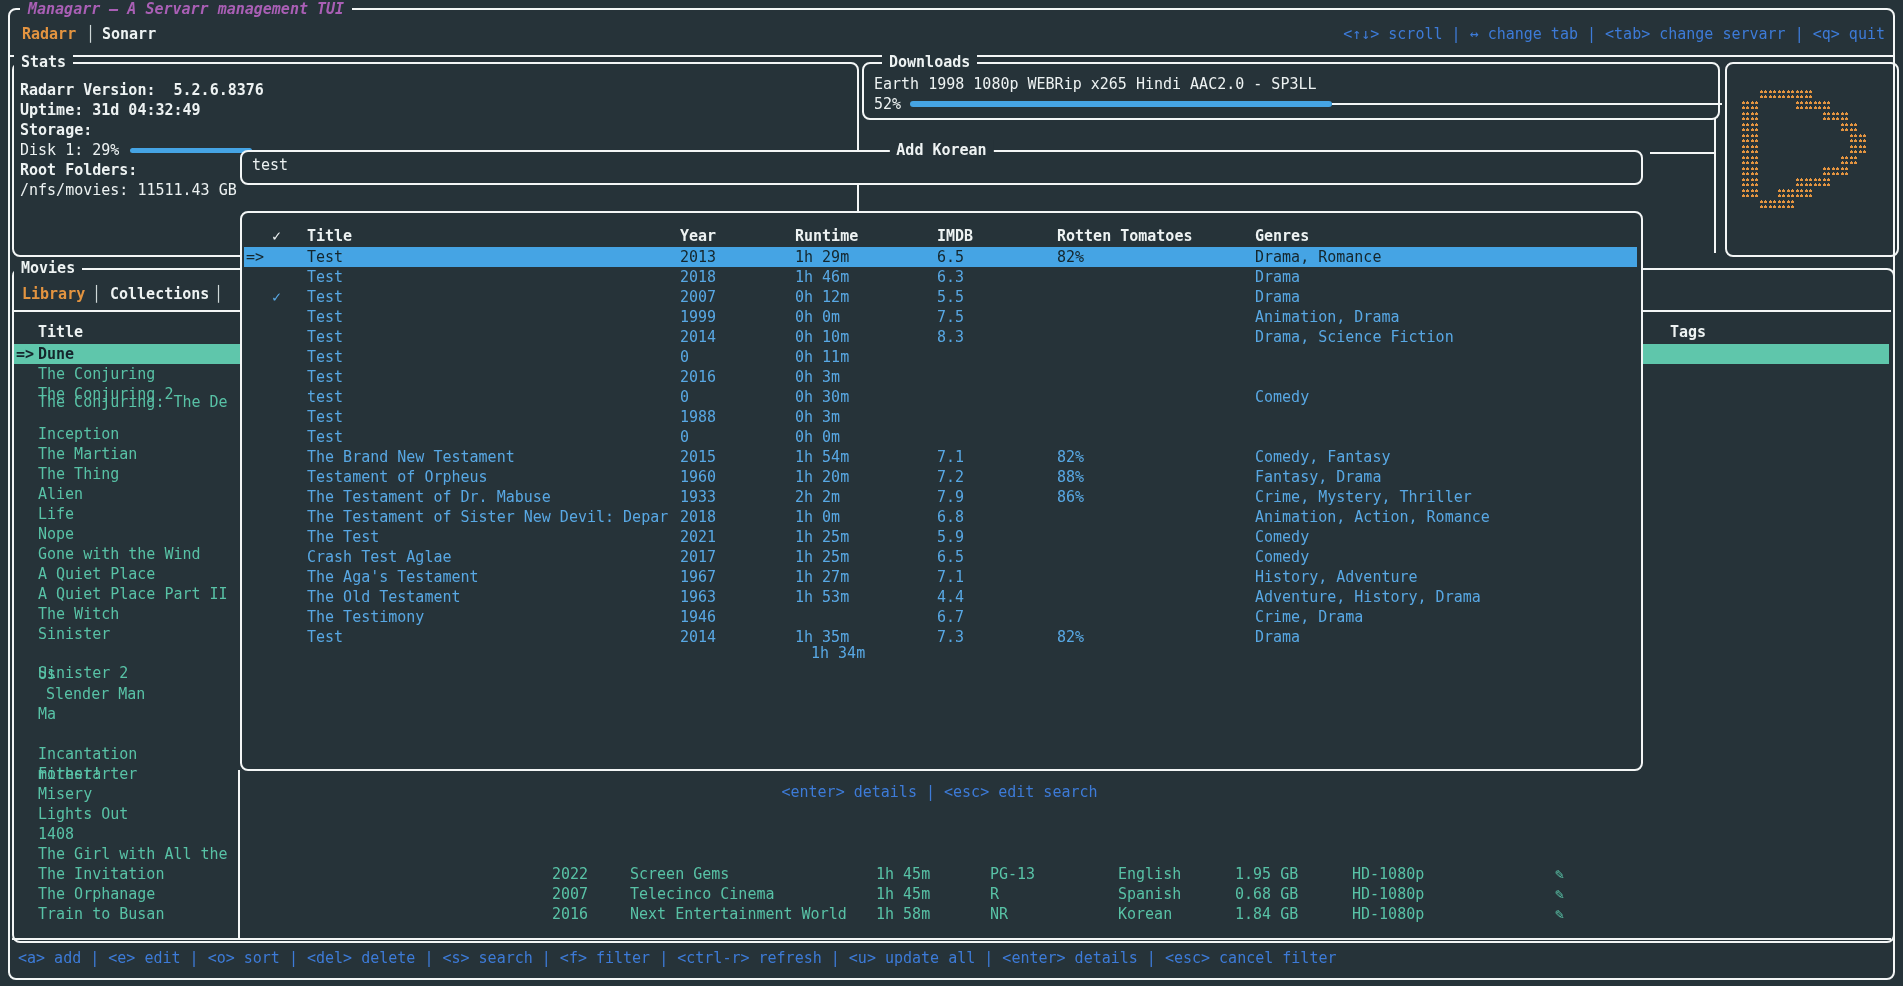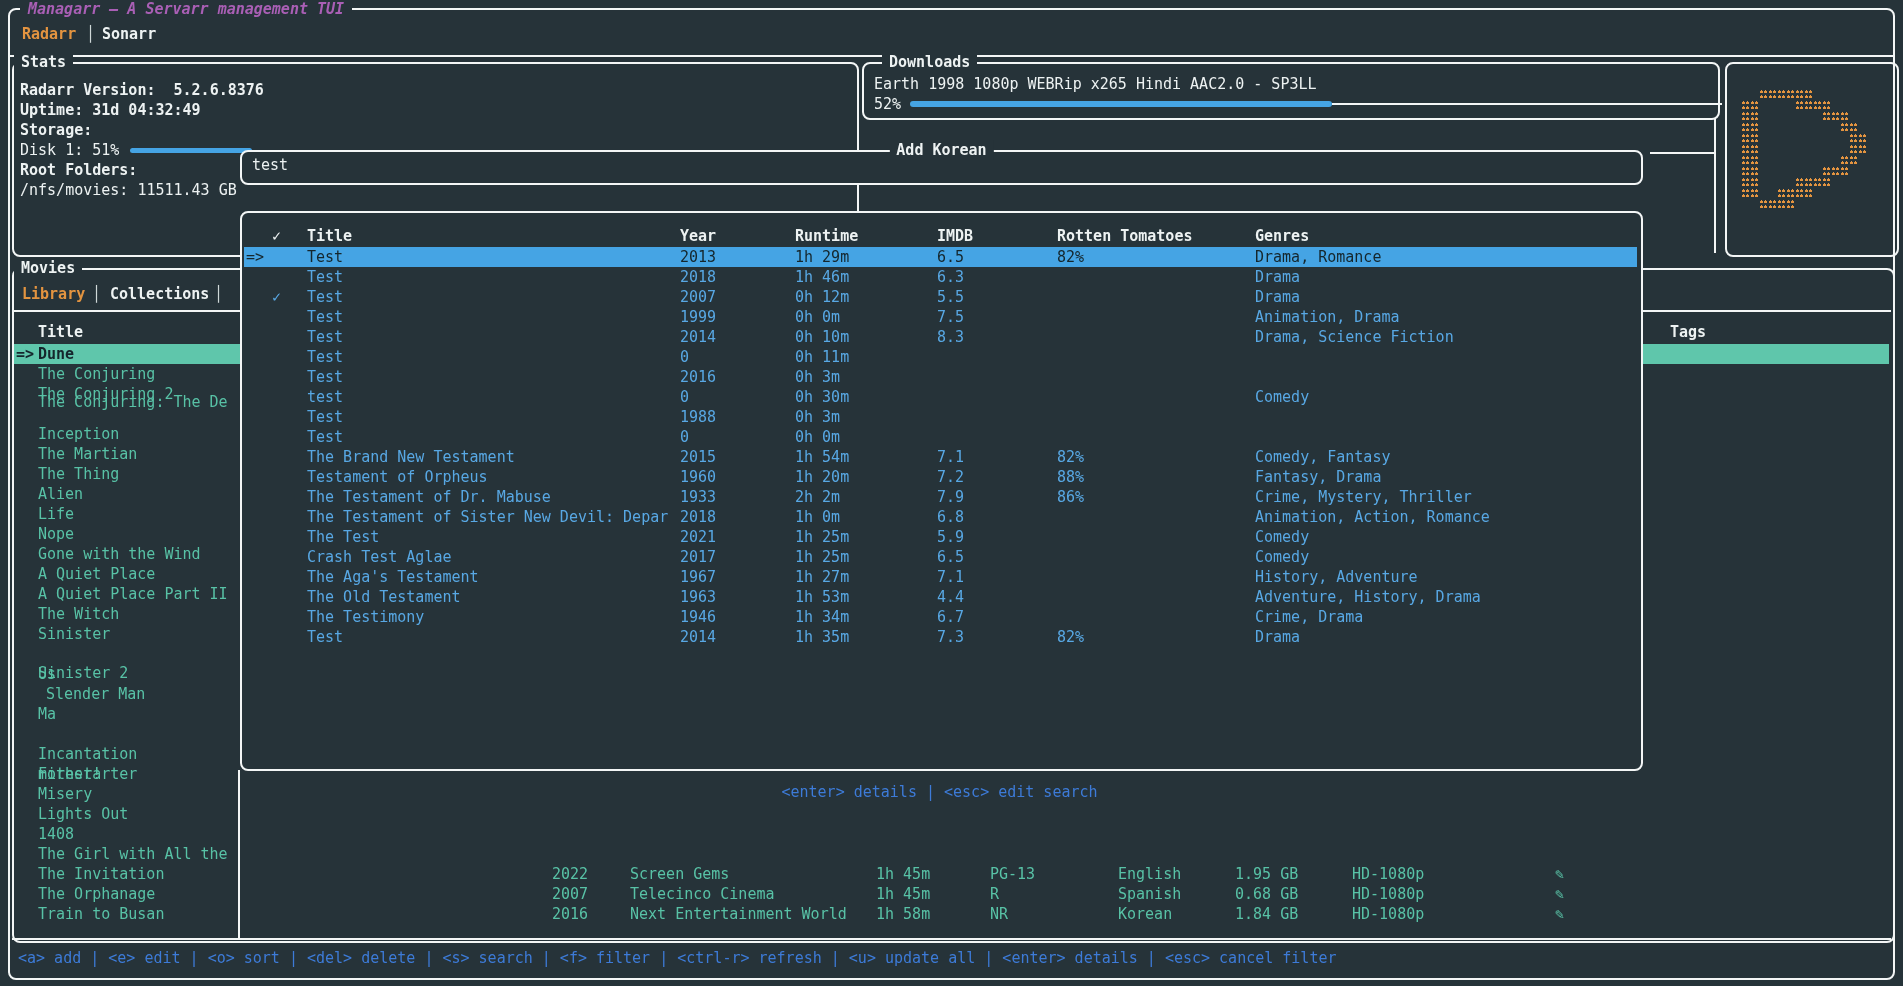--- a/index.html
+++ b/index.html
@@ -40,29 +40,30 @@
 
   <div class="box" style="left:8px;top:8px;width:1883px;height:968px;"></div>
 
   <div class="abs" style="left:20px;top:-1px;background:var(--bg);padding:0 8px;color:var(--purple);
               font-weight:bold;font-style:italic;line-height:20px;"><span>Managarr – A Servarr management TUI</span></div>
 
   <div class="row20 bold orange" style="left:22px;top:24px;">Radarr</div>
   <div class="row20 sep" style="left:86px;top:24px;">│</div>
   <div class="row20 bold" style="left:102px;top:24px;">Sonarr</div>
 
+  <div class="row20 blue" style="right:18px;top:24px;">&lt;↑↓&gt; scroll | ↔ change tab | &lt;tab&gt; change servarr | &lt;q&gt; quit</div>
 
   <div class="hline" style="left:10px;top:55px;width:1883px;"></div>
 
   <div class="box" style="left:12px;top:62px;width:843px;height:191px;">
     <span class="ptitle">Stats</span>
     <div class="row20 bold" style="left:6px;top:16px;">Radarr Version:  5.2.6.8376</div>
     <div class="row20 bold" style="left:6px;top:36px;">Uptime: 31d 04:32:49</div>
     <div class="row20 bold" style="left:6px;top:56px;">Storage:</div>
-    <div class="row20" style="left:6px;top:76px;">Disk 1: 51%</div>
+    <div class="row20" style="left:6px;top:76px;">Disk 1: 29%</div>
     <div class="gauge" id="disk-gauge" style="left: 116px; top: 84px; height: 5px; width: 122px;"></div>
     <div class="row20 bold" style="left:6px;top:96px;">Root Folders:</div>
     <div class="row20" style="left:6px;top:116px;">/nfs/movies: 11511.43 GB</div>
   </div>
 
   <div class="box" style="left:862px;top:62px;width:854px;height:54px;">
     <span class="ptitle" style="left:18px;">Downloads</span>
     <div class="row20" style="left:10px;top:10px;">Earth 1998 1080p WEBRip x265 Hindi AAC2.0 - SP3LL</div>
     <div class="row20" style="left:10px;top:30px;">52%</div>
     <div class="gauge" id="dl-gauge" style="left: 46px; top: 37px; height: 6px; width: 422px;"></div>
@@ -212,20 +213,20 @@
         <div class="row20 lblue" style="left:2px;top:194px;width:1393px;"><span class="cell" style="left: 63px;">Test</span><span class="cell" style="left: 436px;">1988</span><span class="cell" style="left: 551px;">0h 3m</span><span class="cell" style="left: 693px;"></span><span class="cell" style="left: 813px;"></span><span class="cell" style="left: 1011px;"></span></div>
         <div class="row20 lblue" style="left:2px;top:214px;width:1393px;"><span class="cell" style="left: 63px;">Test</span><span class="cell" style="left: 436px;">0</span><span class="cell" style="left: 551px;">0h 0m</span><span class="cell" style="left: 693px;"></span><span class="cell" style="left: 813px;"></span><span class="cell" style="left: 1011px;"></span></div>
         <div class="row20 lblue" style="left:2px;top:234px;width:1393px;"><span class="cell" style="left: 63px;">The Brand New Testament</span><span class="cell" style="left: 436px;">2015</span><span class="cell" style="left: 551px;">1h 54m</span><span class="cell" style="left: 693px;">7.1</span><span class="cell" style="left: 813px;">82%</span><span class="cell" style="left: 1011px;">Comedy, Fantasy</span></div>
         <div class="row20 lblue" style="left:2px;top:254px;width:1393px;"><span class="cell" style="left: 63px;">Testament of Orpheus</span><span class="cell" style="left: 436px;">1960</span><span class="cell" style="left: 551px;">1h 20m</span><span class="cell" style="left: 693px;">7.2</span><span class="cell" style="left: 813px;">88%</span><span class="cell" style="left: 1011px;">Fantasy, Drama</span></div>
         <div class="row20 lblue" style="left:2px;top:274px;width:1393px;"><span class="cell" style="left: 63px;">The Testament of Dr. Mabuse</span><span class="cell" style="left: 436px;">1933</span><span class="cell" style="left: 551px;">2h 2m</span><span class="cell" style="left: 693px;">7.9</span><span class="cell" style="left: 813px;">86%</span><span class="cell" style="left: 1011px;">Crime, Mystery, Thriller</span></div>
         <div class="row20 lblue" style="left:2px;top:294px;width:1393px;"><span class="cell" style="left: 63px;">The Testament of Sister New Devil: Depar</span><span class="cell" style="left: 436px;">2018</span><span class="cell" style="left: 551px;">1h 0m</span><span class="cell" style="left: 693px;">6.8</span><span class="cell" style="left: 813px;"></span><span class="cell" style="left: 1011px;">Animation, Action, Romance</span></div>
         <div class="row20 lblue" style="left:2px;top:314px;width:1393px;"><span class="cell" style="left: 63px;">The Test</span><span class="cell" style="left: 436px;">2021</span><span class="cell" style="left: 551px;">1h 25m</span><span class="cell" style="left: 693px;">5.9</span><span class="cell" style="left: 813px;"></span><span class="cell" style="left: 1011px;">Comedy</span></div>
         <div class="row20 lblue" style="left:2px;top:334px;width:1393px;"><span class="cell" style="left: 63px;">Crash Test Aglae</span><span class="cell" style="left: 436px;">2017</span><span class="cell" style="left: 551px;">1h 25m</span><span class="cell" style="left: 693px;">6.5</span><span class="cell" style="left: 813px;"></span><span class="cell" style="left: 1011px;">Comedy</span></div>
         <div class="row20 lblue" style="left:2px;top:354px;width:1393px;"><span class="cell" style="left: 63px;">The Aga's Testament</span><span class="cell" style="left: 436px;">1967</span><span class="cell" style="left: 551px;">1h 27m</span><span class="cell" style="left: 693px;">7.1</span><span class="cell" style="left: 813px;"></span><span class="cell" style="left: 1011px;">History, Adventure</span></div>
         <div class="row20 lblue" style="left:2px;top:374px;width:1393px;"><span class="cell" style="left: 63px;">The Old Testament</span><span class="cell" style="left: 436px;">1963</span><span class="cell" style="left: 551px;">1h 53m</span><span class="cell" style="left: 693px;">4.4</span><span class="cell" style="left: 813px;"></span><span class="cell" style="left: 1011px;">Adventure, History, Drama</span></div>
-        <div class="row20 lblue" style="left:2px;top:394px;width:1393px;"><span class="cell" style="left: 63px;">The Testimony</span><span class="cell" style="left: 436px;">1946</span><span class="cell" style="left: 551px;">1h 34m</span><span class="cell" style="left: 693px;">6.7</span><span class="cell" style="left: 813px;"></span><span class="cell" style="left: 1011px;">Crime, Drama</span></div>
+        <div class="row20 lblue" style="left:2px;top:394px;width:1393px;"><span class="cell" style="left: 63px;">The Testimony</span><span class="cell" style="left: 436px;">1946</span><span class="cell" style="left: 567px; margin-top: 36px;">1h 34m</span><span class="cell" style="left: 693px;">6.7</span><span class="cell" style="left: 813px;"></span><span class="cell" style="left: 1011px;">Crime, Drama</span></div>
         <div class="row20 lblue" style="left:2px;top:414px;width:1393px;"><span class="cell" style="left: 63px;">Test</span><span class="cell" style="left: 436px;">2014</span><span class="cell" style="left: 551px;">1h 35m</span><span class="cell" style="left: 693px;">7.3</span><span class="cell" style="left: 813px;">82%</span><span class="cell" style="left: 1011px;">Drama</span></div>
       </div>
   </div>
 
   <div class="row20 blue hint-center" style="left:240px;top:782px;width:1399px;">&lt;enter&gt; details | &lt;esc&gt; edit search</div>
 
 </div>
 
 </body></html>

